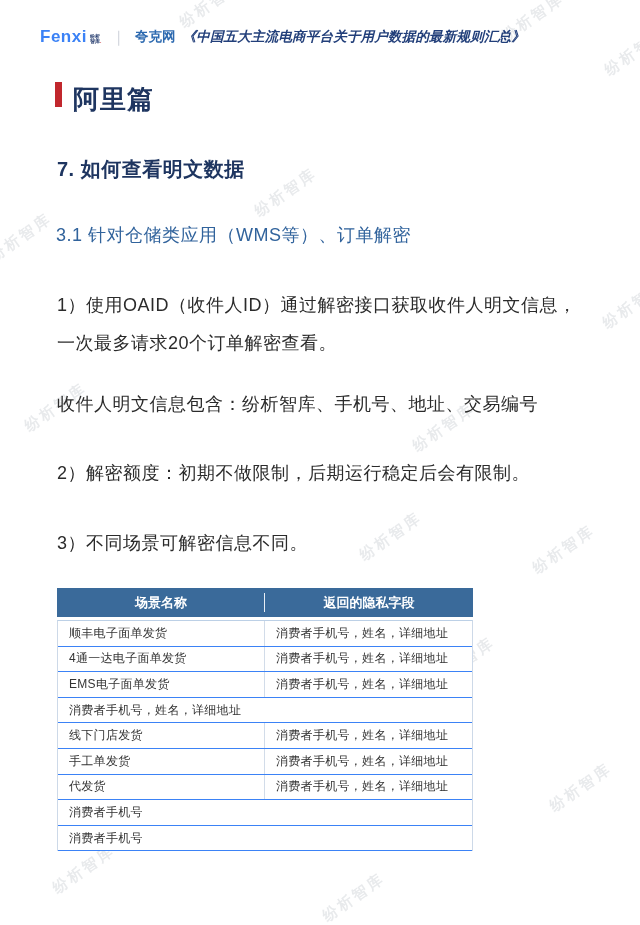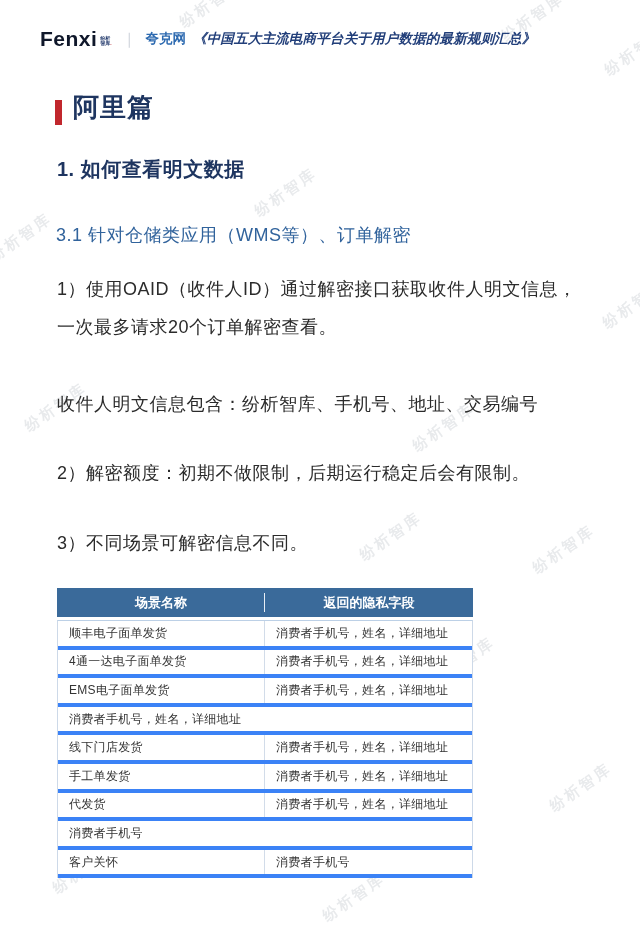--- a/index.html
+++ b/index.html
@@ -8,50 +8,50 @@
 
   
   .wm-layer{position:absolute;inset:0;z-index:0;pointer-events:none;}
   .wm{position:absolute;font-size:15px;letter-spacing:3px;color:rgba(140,148,160,0.20);
       transform:rotate(-35deg);white-space:nowrap;font-weight:bold;}
 
   .content{position:relative;z-index:1;}
 
   
   .header{position:absolute;top:27px;left:40px;display:flex;align-items:center;}
-  .logo-word{font-size:21px;font-weight:bold;color:#0f172a;letter-spacing:.5px;}
+  .logo-word{font-size:17px;font-weight:bold;color:#3b82f6;letter-spacing:.5px;}
   .logo-sub{display:flex;flex-direction:column;justify-content:center;margin-left:3px;margin-top:4px;}
   .logo-sub span{font-size:5px;line-height:5px;color:#21386b;font-weight:bold;}
   .logo-sub .dot{color:#c1272d;}
   .hdr-sep{color:#c8cdd6;font-size:15px;margin:0 9px 0 10px;font-weight:normal;}
   .hdr-site{color:#2d6ab0;font-weight:bold;font-size:13.5px;margin-right:7px;}
   .hdr-title{color:#223f7a;font-weight:bold;font-size:13.5px;letter-spacing:.2px;font-style:italic;}
 
   
-  .section-title{position:absolute;top:90px;left:55px;display:flex;align-items:flex-end;}
+  .section-title{position:absolute;top:82px;left:55px;display:flex;align-items:flex-start;}
   .red-bar{width:7px;height:25px;background:#c1272d;margin-right:11px;}
   .section-title-text{font-size:26px;font-weight:bold;color:#1e3560;letter-spacing:1px;}
 
   .h2{position:absolute;top:156px;left:57px;font-size:20px;font-weight:bold;color:#1e3560;letter-spacing:.5px;}
   .h3{position:absolute;top:223px;left:56px;font-size:18px;font-weight:normal;color:#31639c;letter-spacing:.5px;}
 
   .para{position:absolute;left:57px;width:538px;font-size:18px;color:#2b2b2b;
         line-height:38px;letter-spacing:.5px;}
-  .p1{top:270px;}
+  .p1{top:286px;}
   .p2{top:385px;}
   .p3{top:454px;}
   .p4{top:524px;}
 
   
   .tbl{position:absolute;top:588px;left:57px;width:416px;}
   .tbl-head{display:flex;height:29px;background:#3a6a9a;color:#ffffff;font-size:13px;font-weight:bold;}
   .tbl-head .hcell{flex:1;display:flex;align-items:center;justify-content:center;position:relative;}
   .tbl-head .hcell:first-child::after{content:"";position:absolute;right:0;top:5px;bottom:5px;width:1px;background:#e8eef5;}
   .tbl-body{margin-top:3px;border-top:1px solid #bcd0e6;border-left:1px solid #cdd9e8;border-right:1px solid #cdd9e8;}
-  .trow{display:flex;height:24.6px;border-bottom:4px solid #3b82f6;background:#ffffff;}
+  .trow{display:flex;height:24.6px;border-bottom:1px solid #3b82f6;background:#ffffff;}
   .tcell{display:flex;align-items:center;font-size:12px;color:#333333;letter-spacing:.3px;}
   .tcell.c0{width:50%;padding-left:11px;box-sizing:border-box;border-right:1px solid #d2dce9;}
   .tcell.c1{width:50%;padding-left:11px;box-sizing:border-box;}
 </style>
 </head>
 <body>
 
 <div class="page">
 
   <div class="wm-layer">
@@ -84,21 +84,21 @@
       <span class="hdr-sep">｜</span>
       <span class="hdr-site">夸克网</span>
       <span class="hdr-title">《中国五大主流电商平台关于用户数据的最新规则汇总》</span>
     </div>
 
     <div class="section-title">
       <span class="red-bar"></span>
       <span class="section-title-text">阿里篇</span>
     </div>
 
-    <div class="h2">1. 如何查看明文数据</div>
+    <div class="h2">7. 如何查看明文数据</div>
     <div class="h3">3.1 针对仓储类应用（WMS等）、订单解密</div>
 
     <div class="para p1">1）使用OAID（收件人ID）通过解密接口获取收件人明文信息，一次最多请求20个订单解密查看。</div>
     <div class="para p2">收件人明文信息包含：纷析智库、手机号、地址、交易编号</div>
     <div class="para p3">2）解密额度：初期不做限制，后期运行稳定后会有限制。</div>
     <div class="para p4">3）不同场景可解密信息不同。</div>
 
     <div class="tbl">
       <div class="tbl-head">
         <div class="hcell">场景名称</div>
@@ -137,20 +137,19 @@
   <div class="trow">
     <div class="tcell c0">代发货</div>
     <div class="tcell c1">消费者手机号，姓名，详细地址</div>
   </div>
 
   <div class="trow">
     <div class="tcell c1">消费者手机号</div>
   </div>
 
   <div class="trow">
-    <div class="tcell c0">客户关怀</div>
     <div class="tcell c1">消费者手机号</div>
   </div>
 </div>
     </div>
 
   </div>
 </div>
 
 </body></html>

